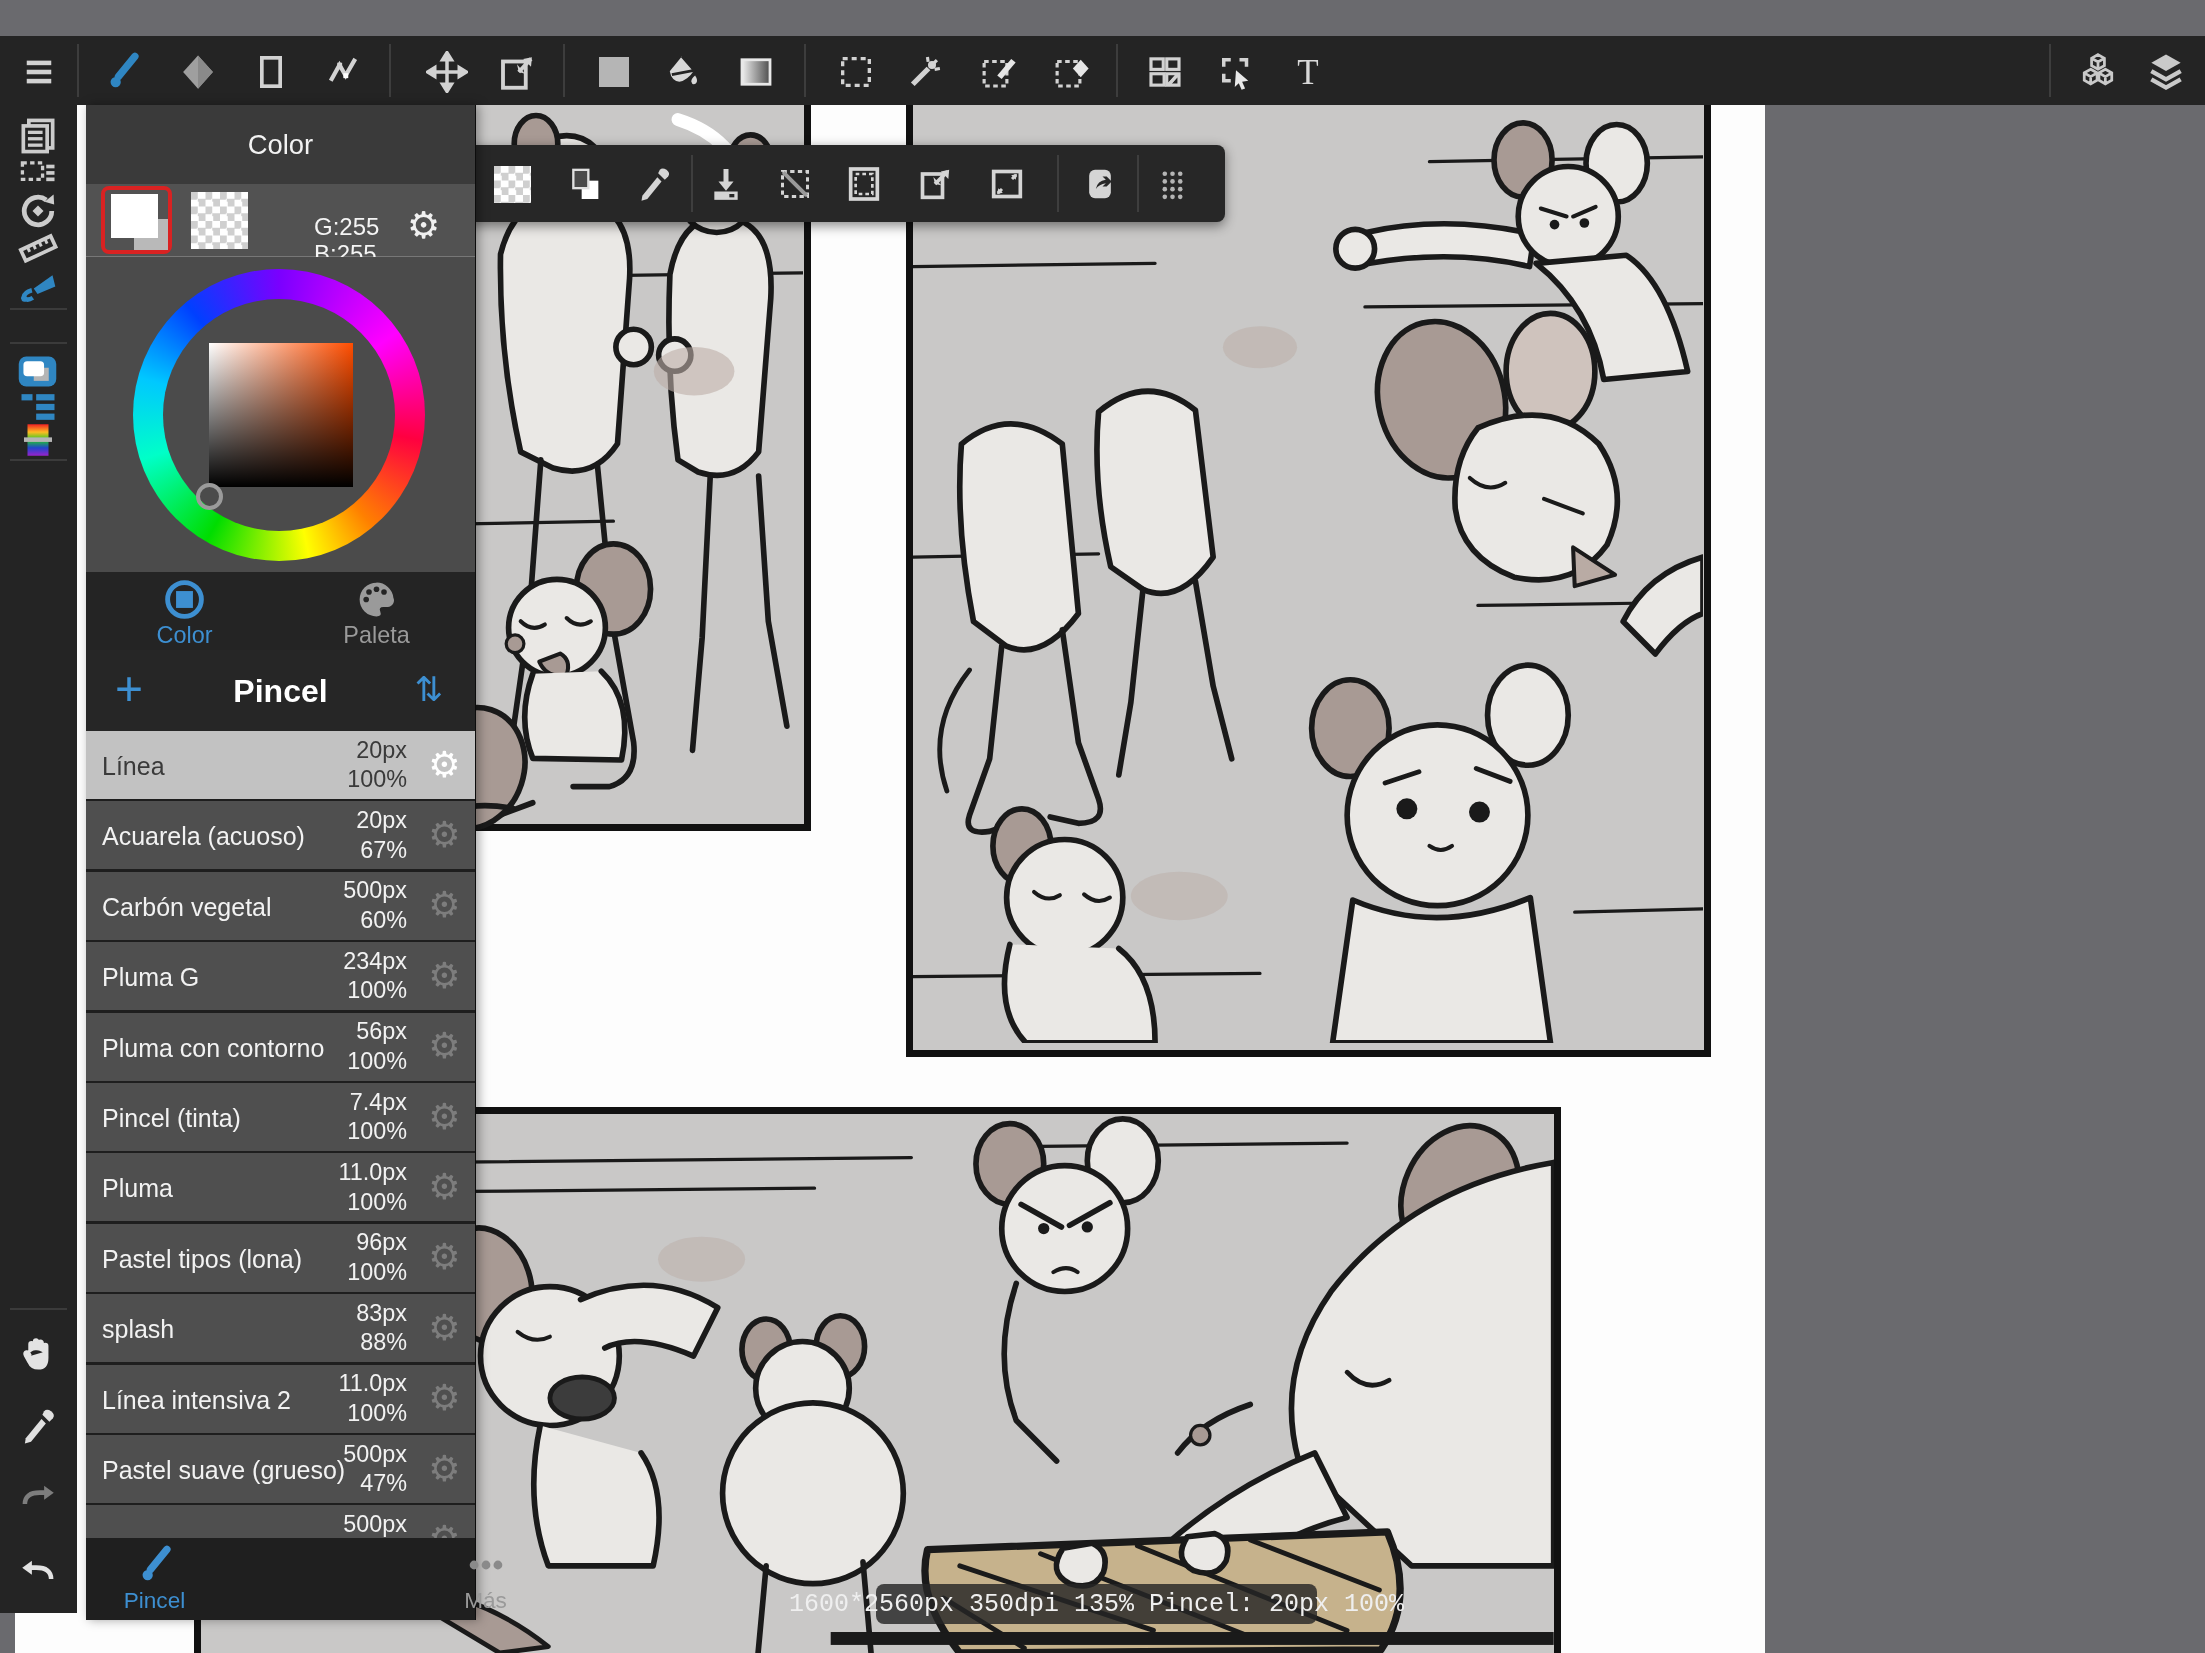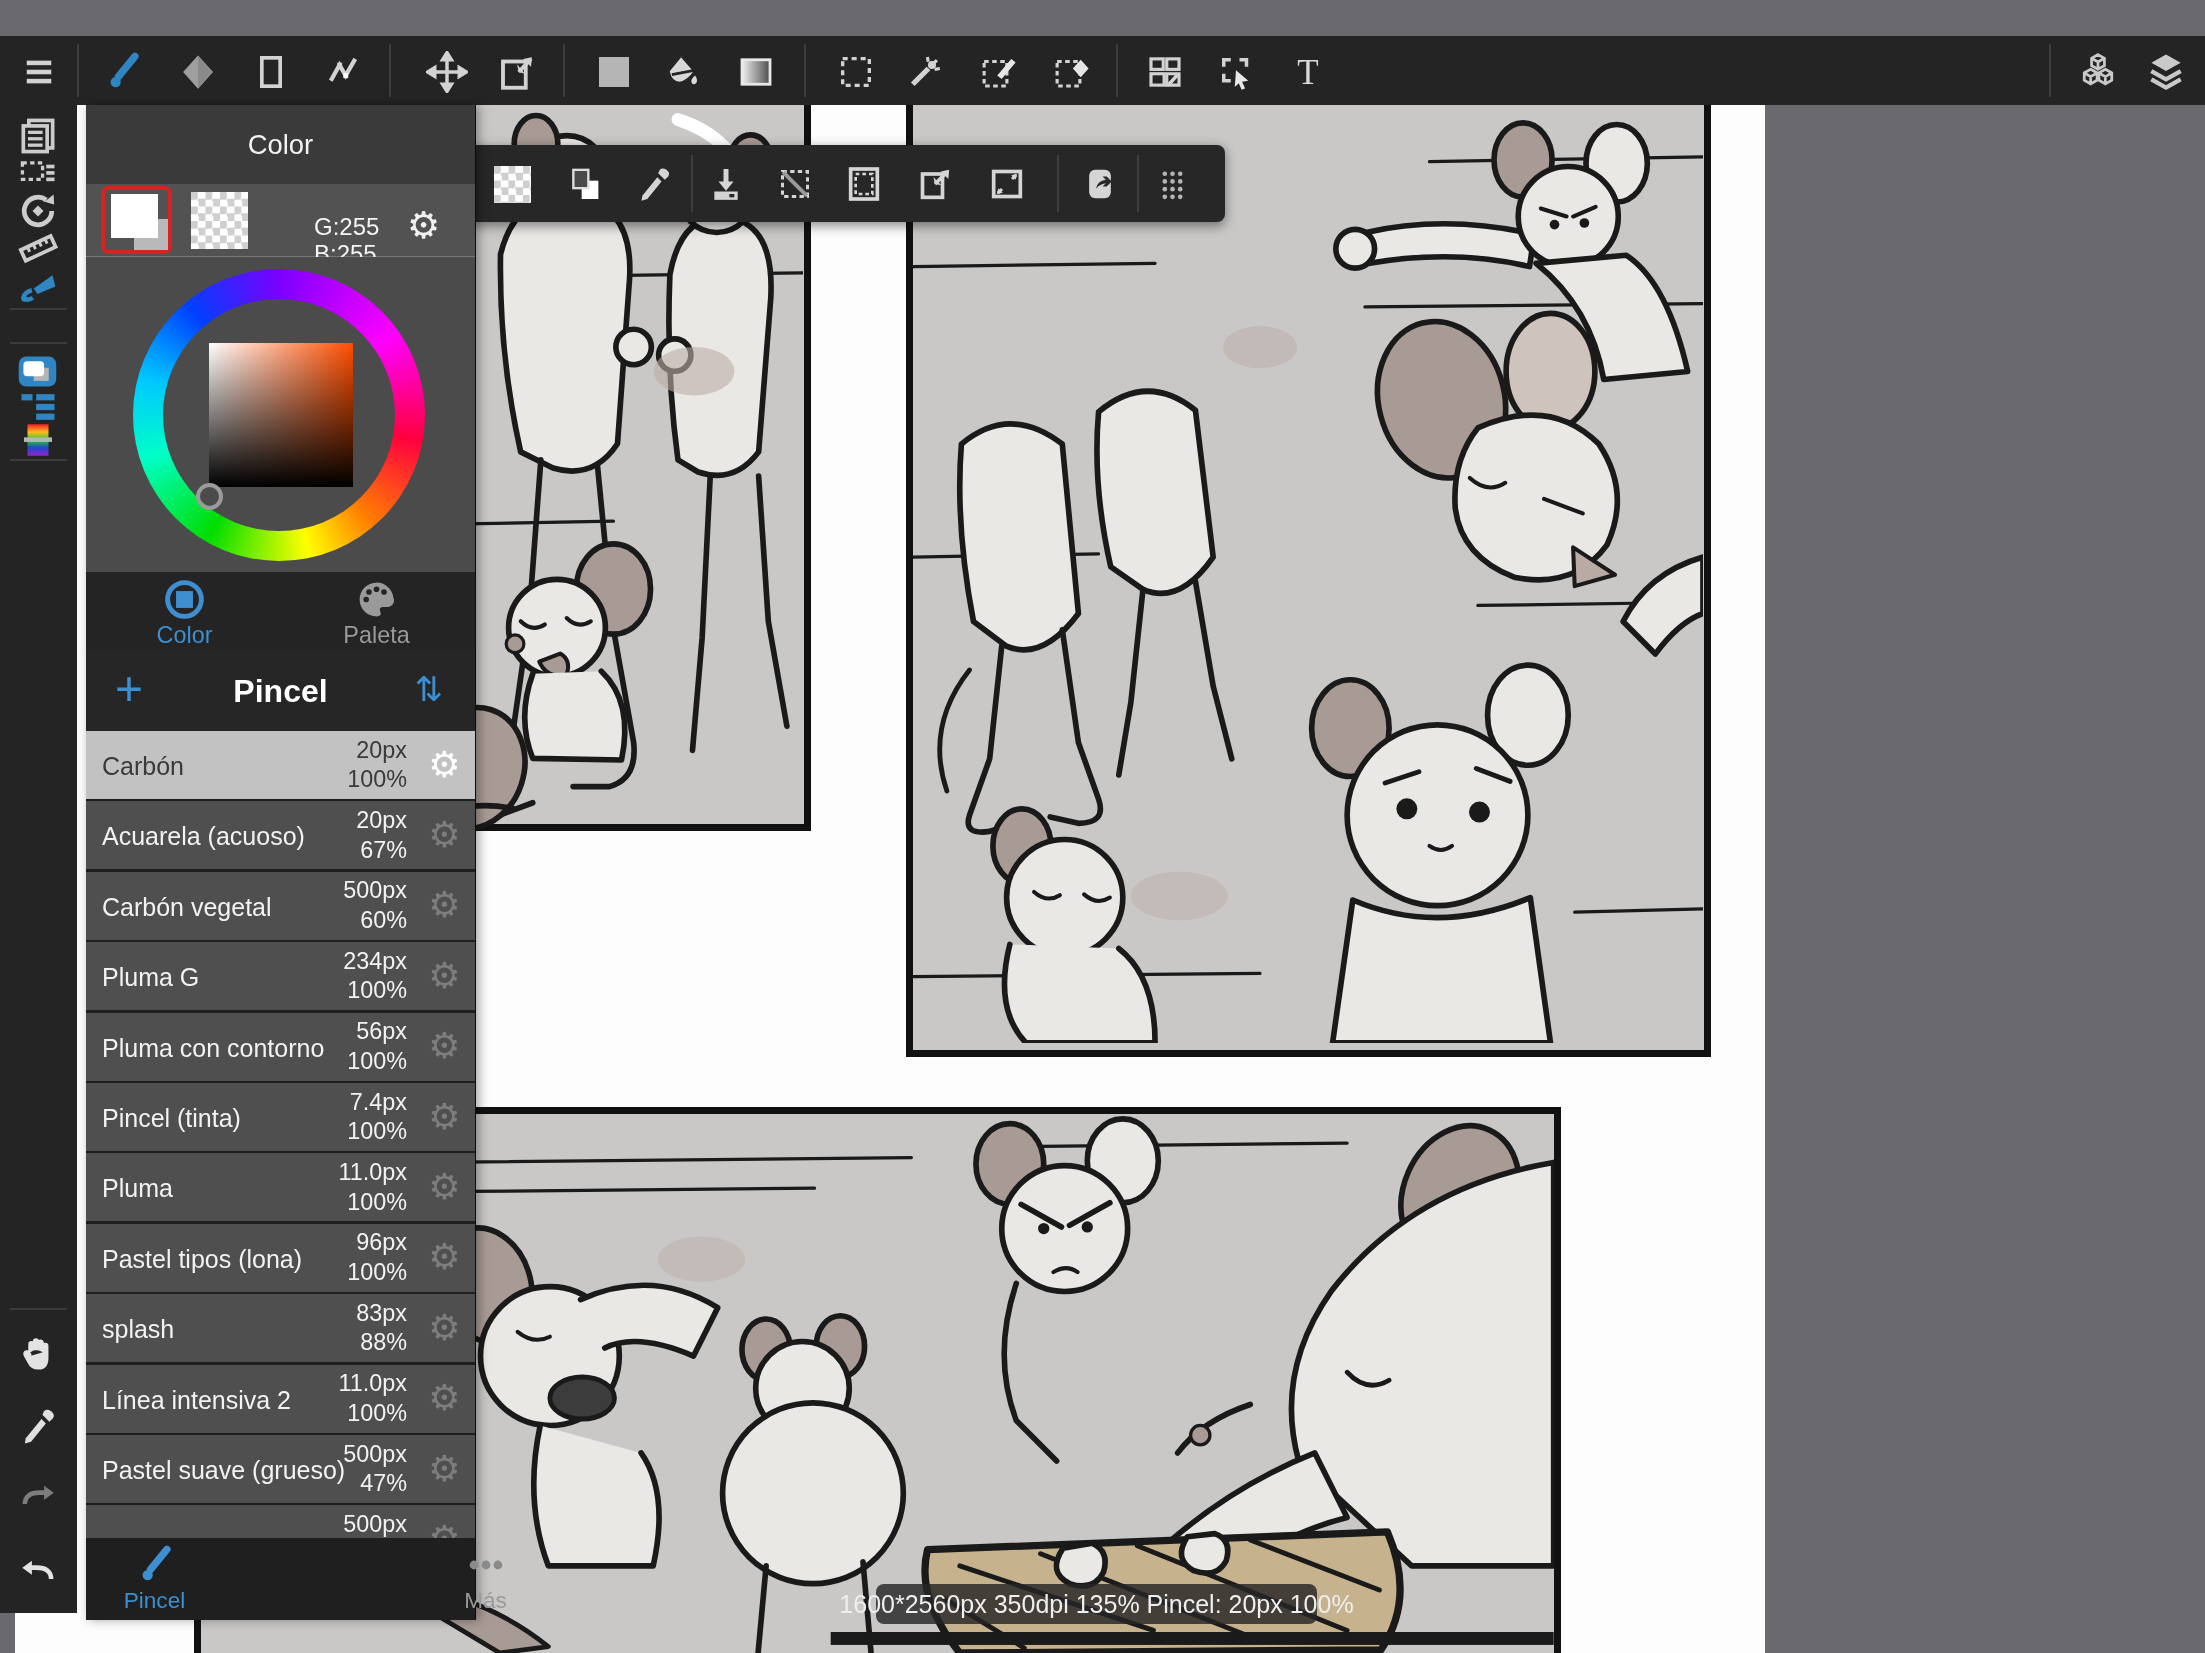--- a/index.html
+++ b/index.html
@@ -14,21 +14,21 @@
   #toolbar{left:0;top:36px;width:2205px;height:69px;background:#242424;}
   .tb-btn{position:absolute;top:13.7px;width:45px;height:45px;display:flex;align-items:center;justify-content:center;}
   .tb-div{position:absolute;top:8px;width:1.6px;height:53px;background:#3d3d3d;}
 
   
   #sidebar{left:0;top:105px;width:77px;height:1508px;background:#242424;}
   .sb-btn{position:absolute;left:13.7px;width:48px;height:48px;display:flex;align-items:center;justify-content:center;}
   .sb-div{position:absolute;left:9.7px;width:57px;height:1.6px;background:#3b3b3b;}
 
   
-  #canvas{left:0;top:105px;width:2205px;height:1548px;background:#6a6a6e;}
+  #canvas{left:0;top:105px;width:2205px;height:1548px;background:#6a6a6e;font-family:Liberation Mono, monospace;}
   #canvas-white{position:absolute;left:14.5px;top:0;width:1750px;height:1548px;background:#fdfdfd;}
   .panel-frame{position:absolute;background:#c9c8c7;}
   #panelA{left:194px;top:0;width:617px;height:726px;border-right:7.3px solid #111;border-bottom:7.3px solid #111;}
   #panelB{left:906px;top:0;width:805px;height:952px;border:7.3px solid #111;border-top:none;}
   #panelC{left:194px;top:1002px;width:1367px;height:546px;border:7.3px solid #111;border-bottom:none;}
   .art{position:absolute;left:0;top:0;}
 
   
   #floatbar{left:266px;top:145px;width:959px;height:77px;background:#272727;border-radius:8px;
             box-shadow:0 3.2px 11.3px rgba(0,0,0,.45);}
@@ -675,21 +675,21 @@
     </div>
 
     <div id="bp-header">
       <div id="bp-add">+</div>
       <div id="bp-title">Pincel</div>
       <div id="bp-sort">⇅</div>
     </div>
 
     <div id="brushlist">
         <div class="brow selected">
-        <div class="bname">Carbón</div>
+        <div class="bname">Línea</div>
         <div class="bsize">20px</div>
         <div class="bopac">100%</div>
         <div class="bgear">⚙</div>
       </div>
         <div class="brow">
         <div class="bname">Acuarela (acuoso)</div>
         <div class="bsize">20px</div>
         <div class="bopac">67%</div>
         <div class="bgear">⚙</div>
       </div>

